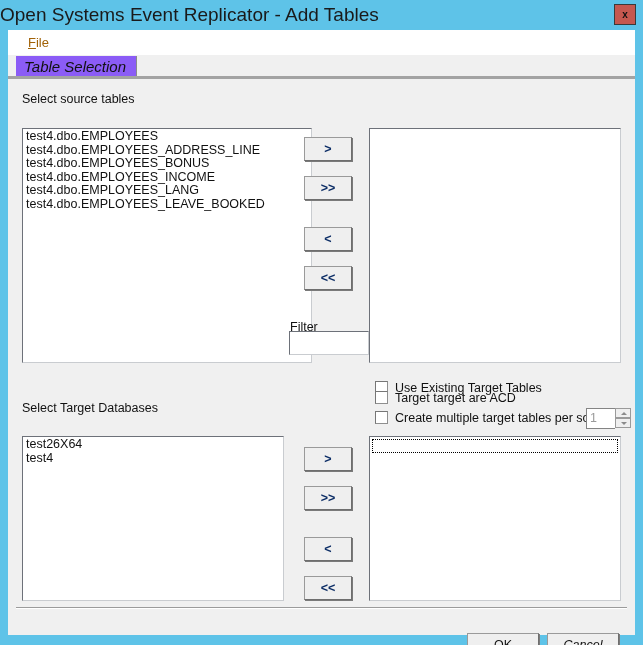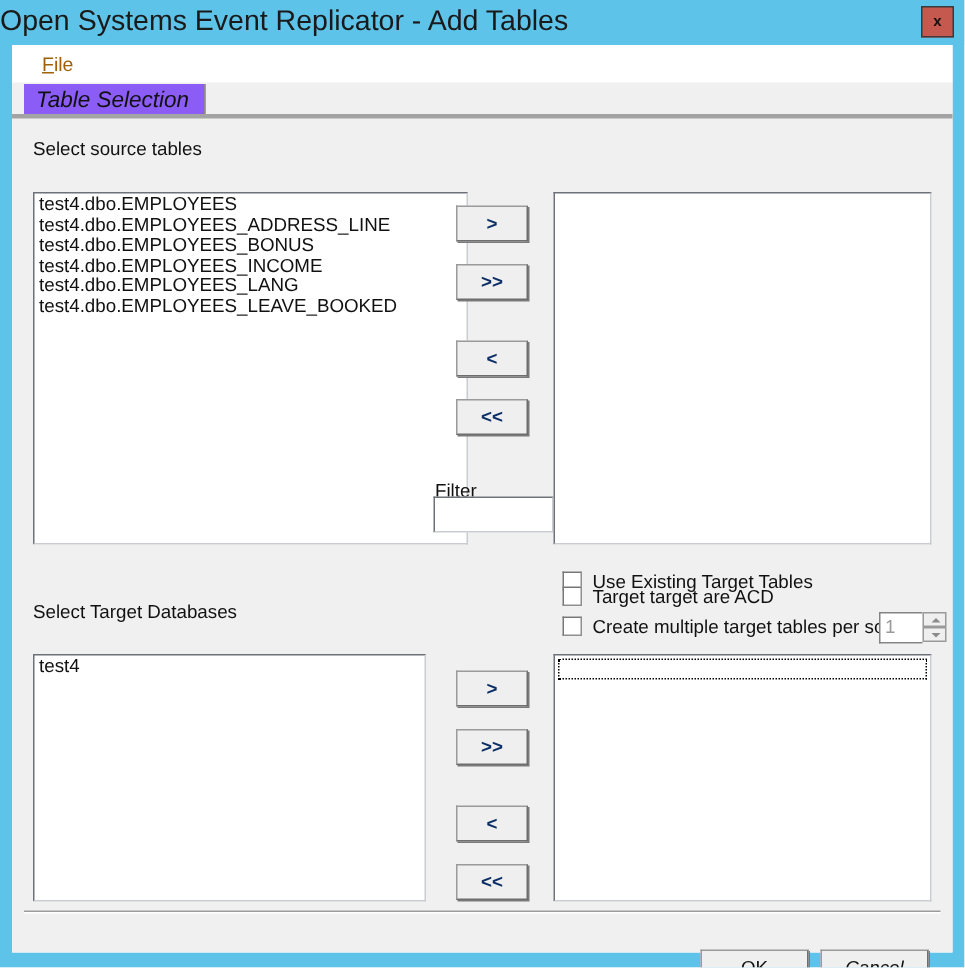--- a/index.html
+++ b/index.html
@@ -325,20 +325,21 @@
             </div>
           <div class="sbtn dn">
               <span class="arr"></span>
             </div>
         </div>
       </div>
 
       <div class="section-label" style="left:14px; top:322px;">Select Target Databases</div>
 
       <div class="sunken listbox" style="left:14px; top:357px; width:262px; height:165px;">
+        <div class="row">test26X64</div>
         <div class="row">test4</div>
       </div>
 
       <div class="btn" style="left:296px; top:368px; width:48px; height:24px; line-height:22px;">&gt;</div>
       <div class="btn" style="left:296px; top:407px; width:48px; height:24px; line-height:22px;">&gt;&gt;</div>
       <div class="btn" style="left:296px; top:458px; width:48px; height:24px; line-height:22px;">&lt;</div>
       <div class="btn" style="left:296px; top:497px; width:48px; height:24px; line-height:22px;">&lt;&lt;</div>
 
       <div class="sunken listbox" style="left:361px; top:357px; width:252px; height:165px;">
         <div class="focus-row"></div>

